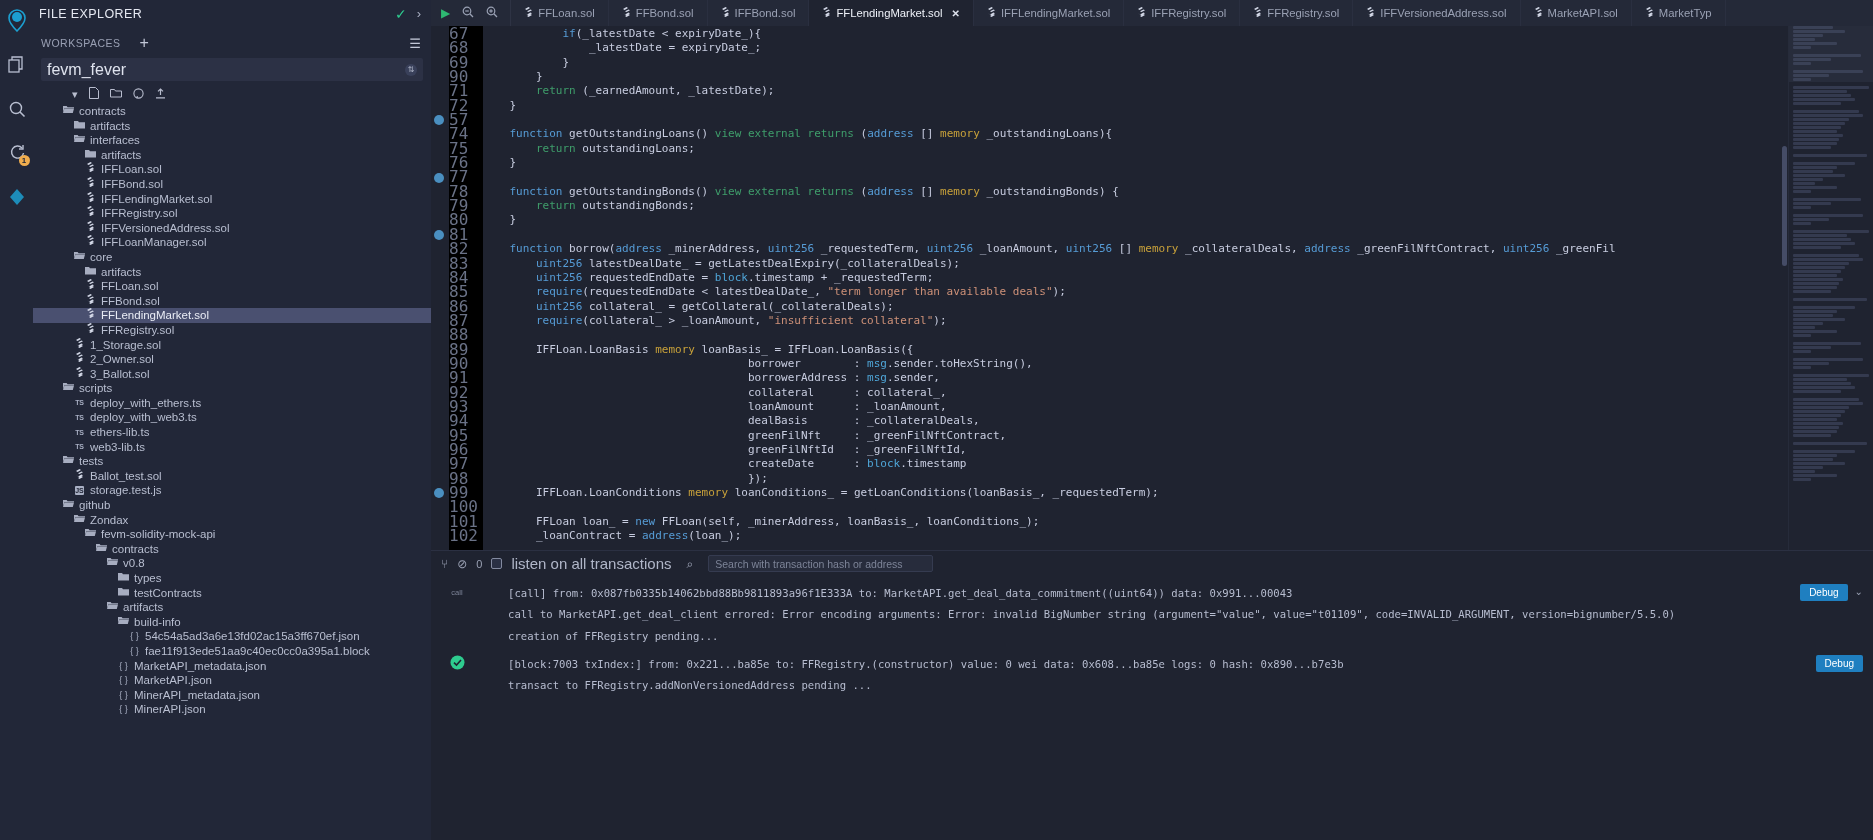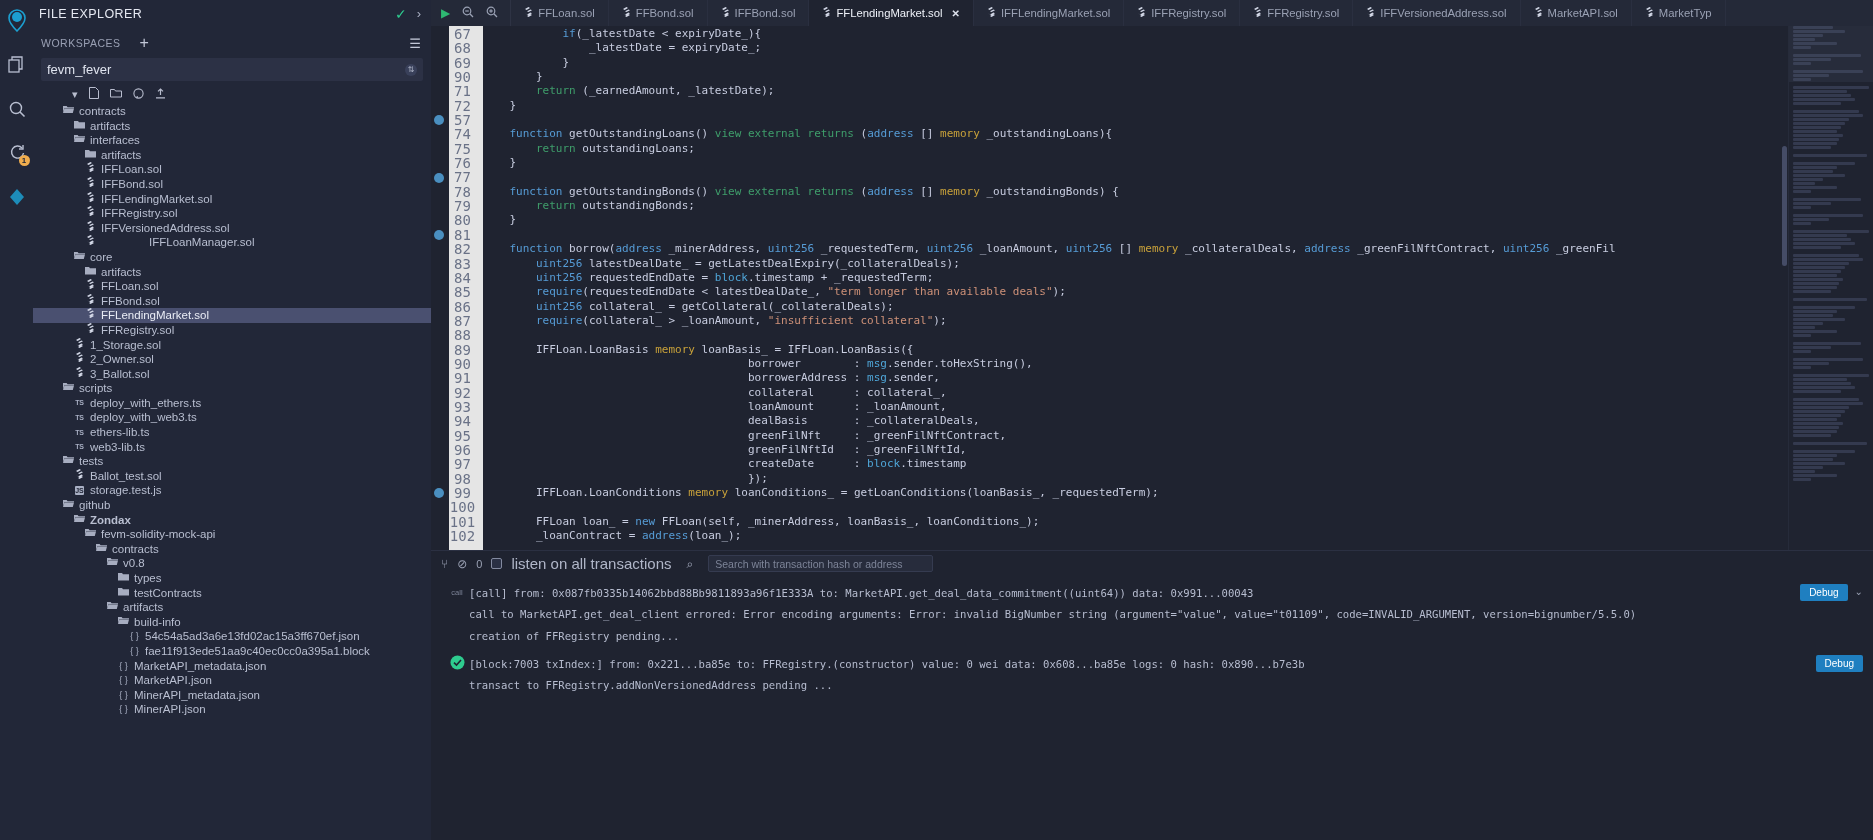--- a/index.html
+++ b/index.html
@@ -41,21 +41,21 @@
   .exp-chevron { color: #a9afc2; font-size: 13px; }
 
   .ws-row { display: flex; align-items: center; height: 22px; padding: 0 10px 0 8px; margin-top: 5px; }
   .ws-label { font-size: 10.5px; letter-spacing: .5px; color: #9aa0b4; }
   .ws-plus { font-size: 16px; color: #c3c8d8; margin-left: 19px; line-height: 1; }
 
   .ws-select {
     margin: 4px 8px 0 8px; height: 23px; background: #2c3145; border-radius: 2px;
     display: flex; align-items: center; padding: 0 6px; position: relative;
   }
-  .ws-select-name { font-size: 13px; color: #dfe3ee; }
+  .ws-select-name { font-size: 16px; color: #dfe3ee; }
   .ws-spin {
     position:absolute; right:6px; width:12px; height:12px; border-radius:50%;
     background:#39405a; display:flex; align-items:center; justify-content:center;
     color:#aeb4c7; font-size:8px;
   }
 
   .fe-toolbar { display: flex; align-items: center; gap: 11px; padding: 6px 0 3px 39px; color: #b8bdce; }
   .fe-toolbar span { font-size: 11px; line-height: 1; }
 
   .tree { font-size: 11.5px; line-height: 14.6px; }
@@ -85,23 +85,23 @@
   }
   .tab.active { background: #1f2330; color: #eef1f8; }
   .tab .t-ico { font-size: 9.5px; font-style: italic; font-weight: bold; }
   .tab .t-close { font-size: 10px; margin-left: 4px; color: #dde1ec; font-weight: bold; }
 
   
   .editor-wrap { flex: 1; position: relative; display: flex; min-height: 0; overflow: hidden; }
   .ed-gutter-icons { width: 18px; background: #1f2330; flex-shrink: 0; position: relative; }
   .bp { position: absolute; left: 3px; width: 10px; height: 10px; border-radius: 50%; background: #4a8fc0; }
   .linenos {
-    width: 34px; text-align: center; padding-right: 7px; flex-shrink: 0;
-    font-family: "DejaVu Sans Mono", monospace; font-size: 14px; line-height: 14.35px;
-    color: #6a7287; padding-top: 1px; background:#e5e5e5;
+    width: 34px; text-align: left; padding-right: 7px; flex-shrink: 0;
+    font-family: "DejaVu Sans Mono", monospace; font-size: 16px; line-height: 14.35px;
+    color: #6a7287; padding-top: 1px; background:#000000;
   }
   .code {
     flex: 1; position: relative; overflow: hidden; background: #1f2330;
     font-family: "DejaVu Sans Mono", monospace; font-size: 11px; line-height: 14.35px;
     white-space: pre; padding-top: 1px; color: #c8cde0;
   }
   .code .ln { height: 14.35px; }
   .kw   { color: #569cd6; }   
   .kw2  { color: #3f9e6b; }
   .addr { color: #569cd6; text-align: right; }
@@ -129,21 +129,21 @@
   .term-listen { font-size: 15px; color: #b0b6c8; }
   .term-search {
     display: flex; align-items: center; gap: 6px; margin-left: 6px;
     background: #272c3c; border: 1px solid #353b50; border-radius: 2px;
     height: 17px; width: 225px; padding: 0 6px; color: #7d8498; font-size: 10.5px;
   }
   .term-body { flex: 1; overflow: hidden; padding: 4px 0 0 0; }
   .term-entry { display: flex; align-items: flex-start; padding: 4px 10px 4px 14px; position: relative; }
   .term-ico { width: 24px; flex-shrink: 0; font-size: 7.5px; color: #7d8498; padding-top: 4px; text-align:center;}
   .term-ico.ok { color: #2ecc8f; font-size: 14px; padding-top: 0; }
-  .term-lines { flex: 1; min-width: 0; }
+  .term-lines { flex: 1; min-width: 0; margin-left: 39px; }
   .term-line { font-family: "DejaVu Sans Mono", monospace; font-size: 10.6px; color: #b7bdd0; line-height: 19px; white-space: nowrap; overflow: hidden; }
   .term-line.sub { line-height: 22px; }
   .dbg-btn {
     background: #1f7fc0; color: #fff; font-size: 10px; border-radius: 2px;
     padding: 2px 9px; height: 17px; line-height: 13px; flex-shrink: 0; margin-left: 8px;
   }
   .dbg-caret { color: #9aa1b4; font-size: 10px; margin-left: 7px; align-self: flex-start; padding-top:2px;}
   .term-row-wrap { display: flex; align-items: flex-start; }
 </style>
 </head>
@@ -278,21 +278,21 @@
               <path d="M4.5 0 1 2l1.6.9L6 1 4.5 0zM1 3.2 4.5 5 8 3.2 6.6 2.4 3 4.3 1 3.2zM1 6.3 4.5 8.3 8 6.3 6.5 5.5 3 7.4 1 6.3zM4.5 10 8 8l-1.6-.9L3 9l1.5 1z" fill="#d4d9e8"></path>
             </svg></span>
           <span class="tree-label">IFFRegistry.sol</span>
         </div>
         <div class="tree-row" style="padding-left: 50px;">
           <span class="tree-ico"><svg width="9" height="10" viewBox="0 0 9 10">
               <path d="M4.5 0 1 2l1.6.9L6 1 4.5 0zM1 3.2 4.5 5 8 3.2 6.6 2.4 3 4.3 1 3.2zM1 6.3 4.5 8.3 8 6.3 6.5 5.5 3 7.4 1 6.3zM4.5 10 8 8l-1.6-.9L3 9l1.5 1z" fill="#d4d9e8"></path>
             </svg></span>
           <span class="tree-label">IFFVersionedAddress.sol</span>
         </div>
-        <div class="tree-row" style="padding-left: 50px; gap: 48px;">
+        <div class="tree-row" style="padding-left: 50px;">
           <span class="tree-ico"><svg width="9" height="10" viewBox="0 0 9 10">
               <path d="M4.5 0 1 2l1.6.9L6 1 4.5 0zM1 3.2 4.5 5 8 3.2 6.6 2.4 3 4.3 1 3.2zM1 6.3 4.5 8.3 8 6.3 6.5 5.5 3 7.4 1 6.3zM4.5 10 8 8l-1.6-.9L3 9l1.5 1z" fill="#d4d9e8"></path>
             </svg></span>
           <span class="tree-label">IFFLoanManager.sol</span>
         </div>
         <div class="tree-row" style="padding-left: 39px;">
           <span class="tree-ico"><svg width="11" height="9" viewBox="0 0 11 9">
               <path d="M0 8V1h3.6l1 1.3H11v1H1.3L0 8z" fill="#a7adc0"></path>
               <path d="M1.4 3.6H11L9.8 8H0z" fill="#a7adc0"></path>
             </svg></span>
@@ -386,21 +386,21 @@
           <span class="tree-ico"><span class="ico-js">JS</span></span>
           <span class="tree-label">storage.test.js</span>
         </div>
         <div class="tree-row" style="padding-left: 28px;">
           <span class="tree-ico"><svg width="11" height="9" viewBox="0 0 11 9">
               <path d="M0 8V1h3.6l1 1.3H11v1H1.3L0 8z" fill="#a7adc0"></path>
               <path d="M1.4 3.6H11L9.8 8H0z" fill="#a7adc0"></path>
             </svg></span>
           <span class="tree-label">github</span>
         </div>
-        <div class="tree-row" style="padding-left: 39px; font-weight: bold;">
+        <div class="tree-row" style="padding-left: 39px;">
           <span class="tree-ico"><svg width="11" height="9" viewBox="0 0 11 9">
               <path d="M0 8V1h3.6l1 1.3H11v1H1.3L0 8z" fill="#a7adc0"></path>
               <path d="M1.4 3.6H11L9.8 8H0z" fill="#a7adc0"></path>
             </svg></span>
           <span class="tree-label">Zondax</span>
         </div>
         <div class="tree-row" style="padding-left: 50px;">
           <span class="tree-ico"><svg width="11" height="9" viewBox="0 0 11 9">
               <path d="M0 8V1h3.6l1 1.3H11v1H1.3L0 8z" fill="#a7adc0"></path>
               <path d="M1.4 3.6H11L9.8 8H0z" fill="#a7adc0"></path>

